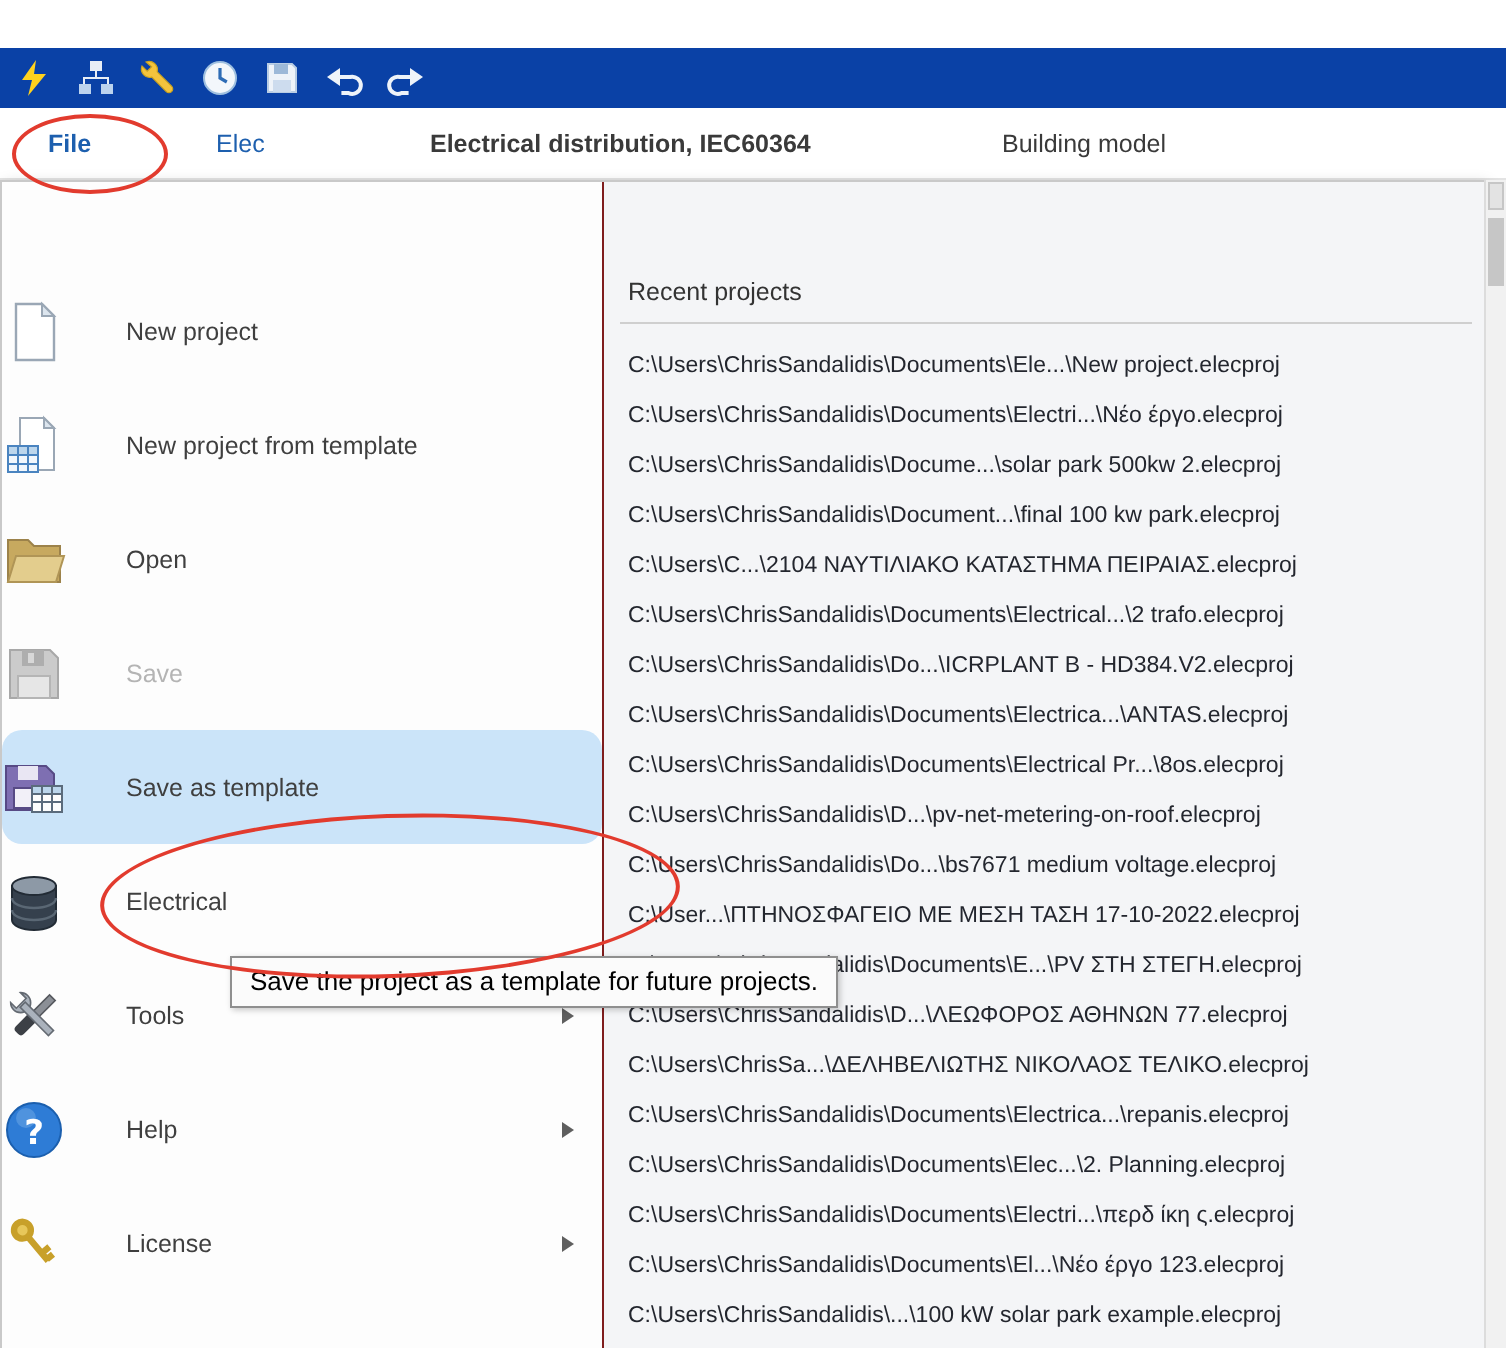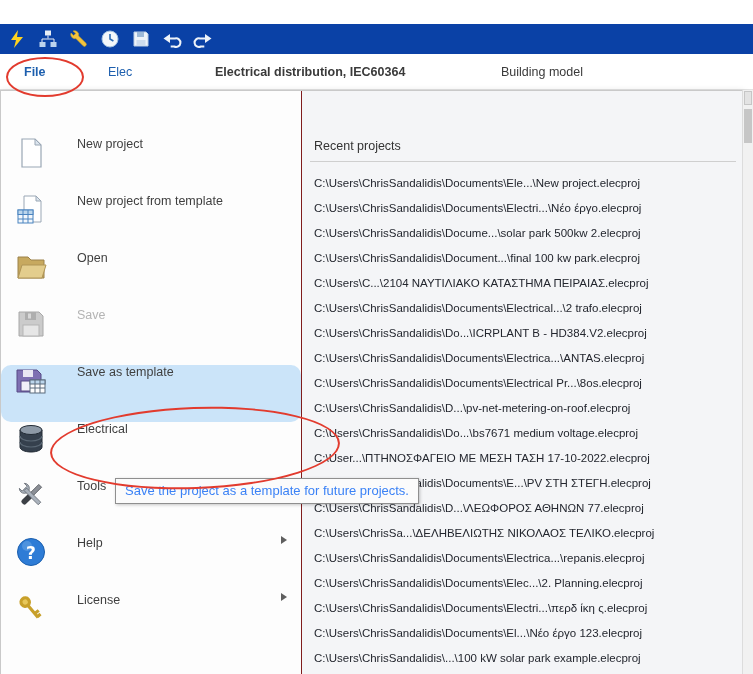--- a/index.html
+++ b/index.html
@@ -20,21 +20,21 @@
   .tab-base{left:100px;color:#1d5fae;}
   .tab-elec{left:207px;font-weight:bold;}
   .tab-building{left:493px;}
   .tab-output{left:658px;}
 
   
   .backstage{position:absolute;left:0;top:66px;width:742px;height:608px;background:#fdfdfd;
              border:1px solid #c9c9c9;box-shadow:2px 2px 7px rgba(0,0,0,.18);box-sizing:border-box;}
 
   .menu{position:absolute;left:0;top:46px;width:300px;}
-  .menu-item{height:57px;display:flex;padding-left:14px;
+  .menu-item{height:57px;display:flex;align-items:center;
              box-sizing:border-box;position:relative;cursor:default;}
   .menu-item .mi-icon{width:32px;height:32px;margin-right:30px;flex:0 0 32px;display:flex;}
   .mi-label{font-size:12.5px;color:#3f3f3f;}
   .menu-item.disabled .mi-label{color:#b4b4b4;}
   .menu-item.highlight{background:#cbe4f9;border-radius:10px;}
   .submenu-arrow{position:absolute;right:14px;width:0;height:0;
                  border-left:6px solid #5f5f5f;border-top:4.5px solid transparent;
                  border-bottom:4.5px solid transparent;}
 
   
@@ -48,21 +48,21 @@
 
   
   .scrollbar{position:absolute;left:742px;top:66px;width:11px;height:608px;background:#f1f1f1;
              border-left:1px solid #dcdcdc;box-sizing:border-box;}
   .scrollbar .sb-btn{position:absolute;left:1px;top:1px;width:8px;height:14px;background:#e3e3e3;
                      border:1px solid #c6c6c6;box-sizing:border-box;}
   .scrollbar .sb-thumb{position:absolute;left:1px;top:19px;width:8px;height:34px;background:#c6c6c6;}
 
   
   .tooltip{position:absolute;left:115px;top:454px;height:26px;line-height:24px;background:#fbfbfb;
-           border:1px solid #8f8f8f;padding:0 9px;font-size:13px;color:#3b82f6;white-space:nowrap;
+           border:1px solid #8f8f8f;padding:0 9px;font-size:13px;color:#000000;white-space:nowrap;
            box-shadow:1px 1px 3px rgba(0,0,0,.22);z-index:5;box-sizing:border-box;}
 
   
   .ellipse{position:absolute;border:2.6px solid #e23b2e;border-radius:50%;z-index:9;pointer-events:none;}
   .ellipse-file{left:6px;top:33px;width:74px;height:36px;}
   .ellipse-save-template{left:50px;top:383px;width:286px;height:78px;transform:rotate(-2deg);}
 </style>
 </head>
 <body>
 

